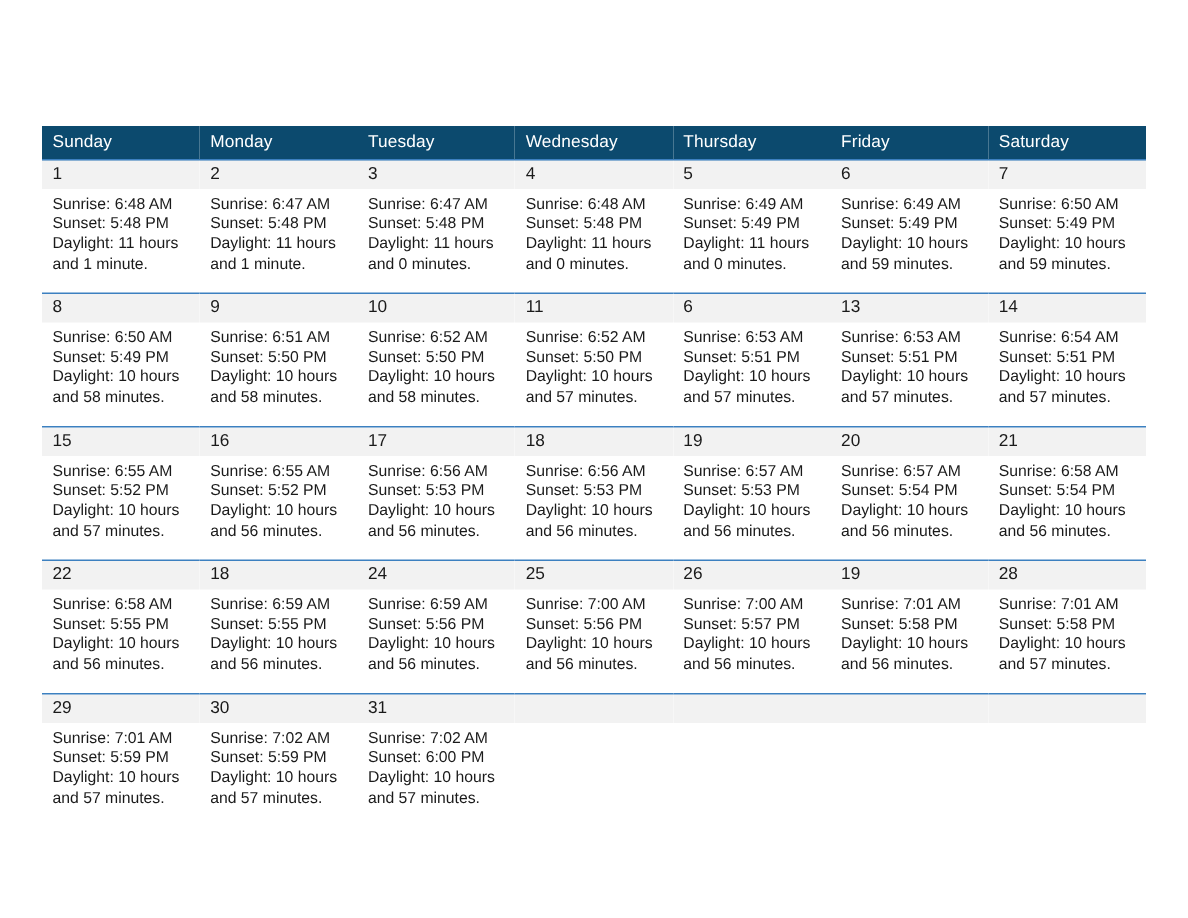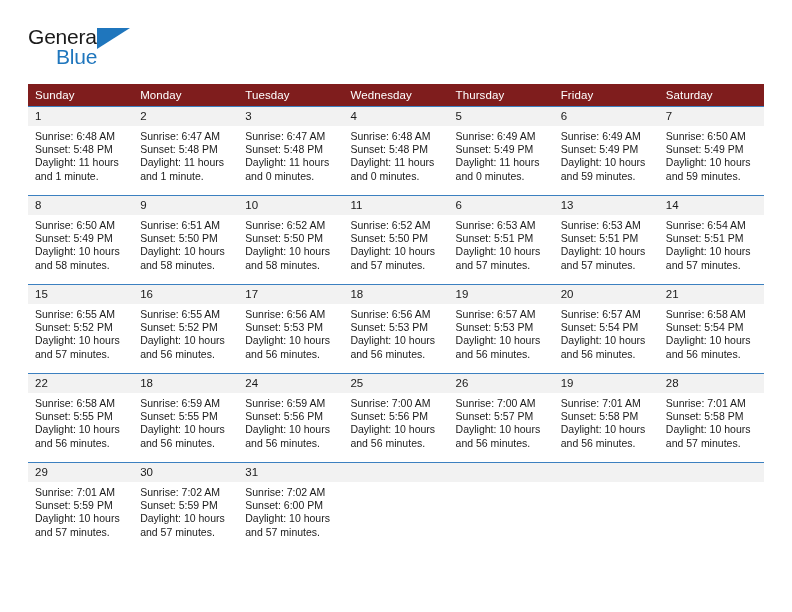--- a/index.html
+++ b/index.html
@@ -78,21 +78,21 @@
 
   
   .calendar {
     margin-top: 10px;
     width: 736px;
     border-collapse: collapse;
     table-layout: fixed;
   }
 
   .calendar thead th {
-    background: #7f1d1d;
+    background: #0c4a6e;
     color: #ffffff;
     font-size: 11.5px;
     font-weight: normal;
     text-align: left;
     padding: 5px 0 5px 7px;
     height: 22px;
     letter-spacing: 0.1px;
   }
 
   .calendar tbody td {
@@ -123,25 +123,20 @@
 
   td.blank .daynum { background: #f2f2f2; }
 </style>
 </head>
 <body>
 
 <div class="page">
 
   <div class="masthead">
 
-    <div class="logo">
-      <span class="logo-general">General</span>
-      <span class="logo-triangle"></span>
-      <span class="logo-blue">Blue</span>
-    </div>
 
     <div class="titleblock">
     </div>
 
   </div>
 
   <table class="calendar">
     <thead>
       <tr>
         <th>Sunday</th>

